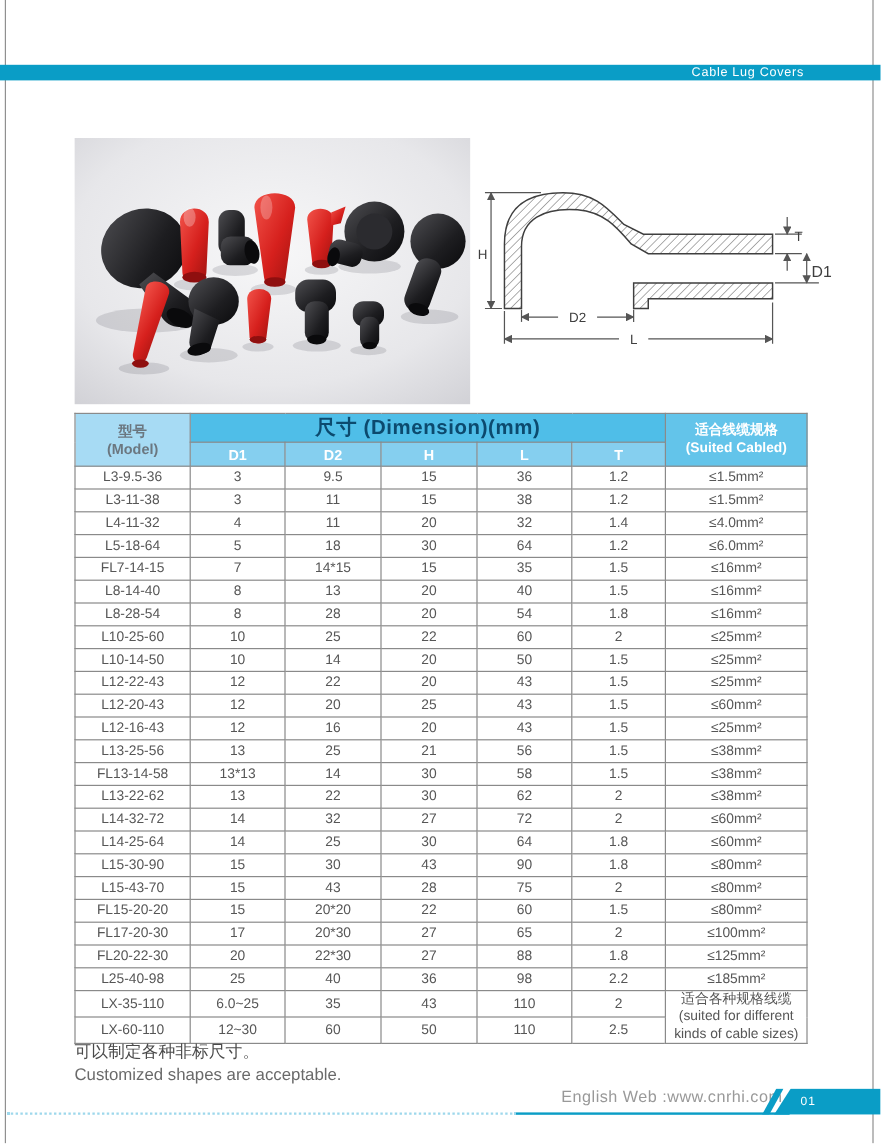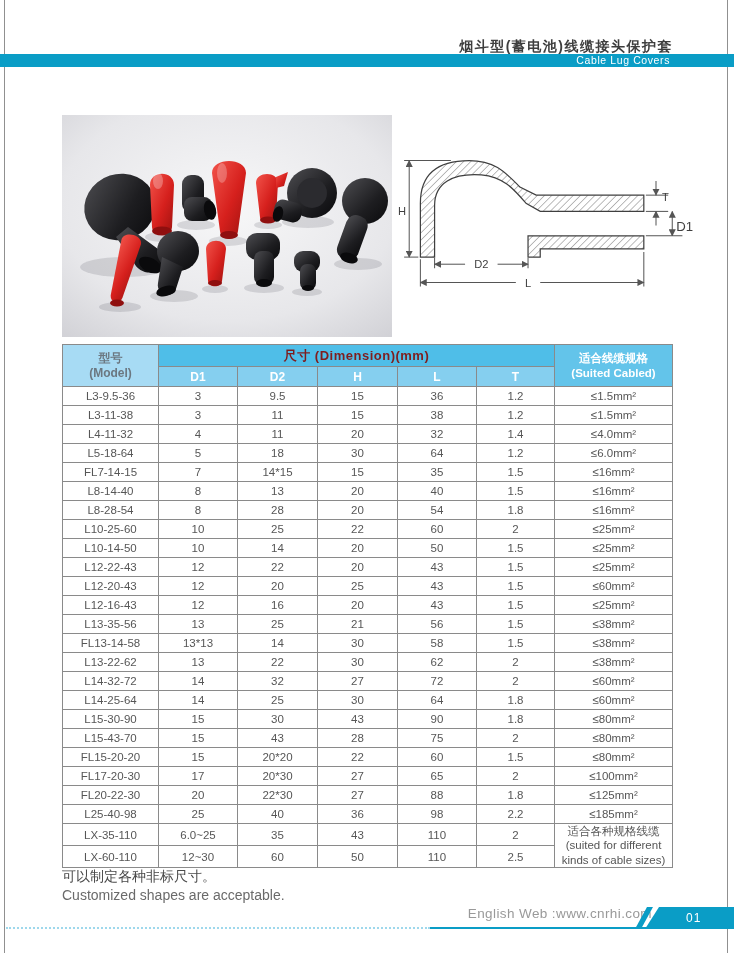--- a/index.html
+++ b/index.html
@@ -15,49 +15,48 @@
   .cyan-bar span{position:absolute;right:64px;top:0;line-height:13px;font-size:10.5px;
             color:#fff;letter-spacing:0.6px;}
 
   .photo{position:absolute;left:62px;top:115px;width:330px;height:222px;}
   .diagram{position:absolute;left:396px;top:142px;width:325px;height:153px;}
 
   table.spec{position:absolute;left:62px;top:344px;width:610px;border-collapse:collapse;
              table-layout:fixed;border-radius:28px;}
   table.spec th,table.spec td{border:1px solid #8a8a8a;text-align:center;padding:0;}
   th.model-h{background:#a7dbf4;color:#6b7780;font-size:12px;font-weight:bold;line-height:1.25;}
-  th.dim-h{background:#4fbee8;color:#7f1d1d;font-size:13px;font-weight:bold;height:21px;letter-spacing:0.5px;}
+  th.dim-h{background:#4fbee8;color:#0c4a6e;font-size:17px;font-weight:bold;height:21px;letter-spacing:0.5px;}
   tr.subhead th{background:#85cfef;color:#ffffff;font-size:12px;font-weight:bold;height:19px;}
   th.suited-h{background:#63c4ea;color:#ffffff;font-size:11.5px;font-weight:bold;line-height:1.3;}
   table.spec td{height:18px;font-size:11.5px;color:#565656;background:#fff;}
   td.suited-merged{font-size:10.5px;line-height:1.25;color:#4a4a4a;margin-left:32px;}
 
   .note{position:absolute;left:62px;top:867px;font-size:14px;line-height:1.35;}
   .note .zh{color:#4a4a4a;}
   .note .en{color:#6a6a6a;}
 
   .footer-site{position:absolute;left:400px;top:906px;width:252px;text-align:right;
                font-size:13.5px;color:#999;letter-spacing:0.4px;}
   .footer-dotted{position:absolute;left:6px;top:927px;width:424px;border-top:2px dotted #9ed8ec;}
   .footer-underline{position:absolute;left:430px;top:927px;width:228px;height:2px;background:#0a9dc6;}
   .footer-banner{position:absolute;left:643px;top:907px;width:91px;height:22px;background:#0a9dc6;
                  clip-path:polygon(16px 0,100% 0,100% 100%,2px 100%);
                  display:flex;align-items:center;}
-  .footer-banner span{margin-left:43px;color:#fff;font-size:12px;letter-spacing:1px;}
+  .footer-banner span{margin-left:24px;color:#fff;font-size:10px;letter-spacing:1px;}
   .footer-banner-stripe{position:absolute;left:633px;top:907px;width:22px;height:22px;background:#0a9dc6;
                  clip-path:polygon(14px 0,20px 0,8px 100%,2px 100%);}
 </style>
 </head>
 <body>
 
 <div class="page">
   <div class="edge-line left"></div>
   <div class="edge-line right"></div>
 
-  <div class="title-zh">烟斗型(蓄电池)线缆接头保护套</div>
   <div class="cyan-bar">
     <span>Cable Lug Covers</span>
   </div>
 
   <div class="photo">
     <svg width="330" height="222" viewBox="0 0 330 222">
       <defs>
         <radialGradient id="pbg" cx="50%" cy="42%" r="78%">
           <stop offset="0%" stop-color="#f7f7f8"></stop>
           <stop offset="65%" stop-color="#e7e7ea"></stop>
@@ -336,21 +335,21 @@
         <tr>
           <td>L12-16-43</td>
           <td>12</td>
           <td>16</td>
           <td>20</td>
           <td>43</td>
           <td>1.5</td>
           <td>≤25mm²</td>
         </tr>
         <tr>
-          <td>L13-35-56</td>
+          <td>L13-25-56</td>
           <td>13</td>
           <td>25</td>
           <td>21</td>
           <td>56</td>
           <td>1.5</td>
           <td>≤38mm²</td>
         </tr>
         <tr>
           <td>FL13-14-58</td>
           <td>13*13</td>

